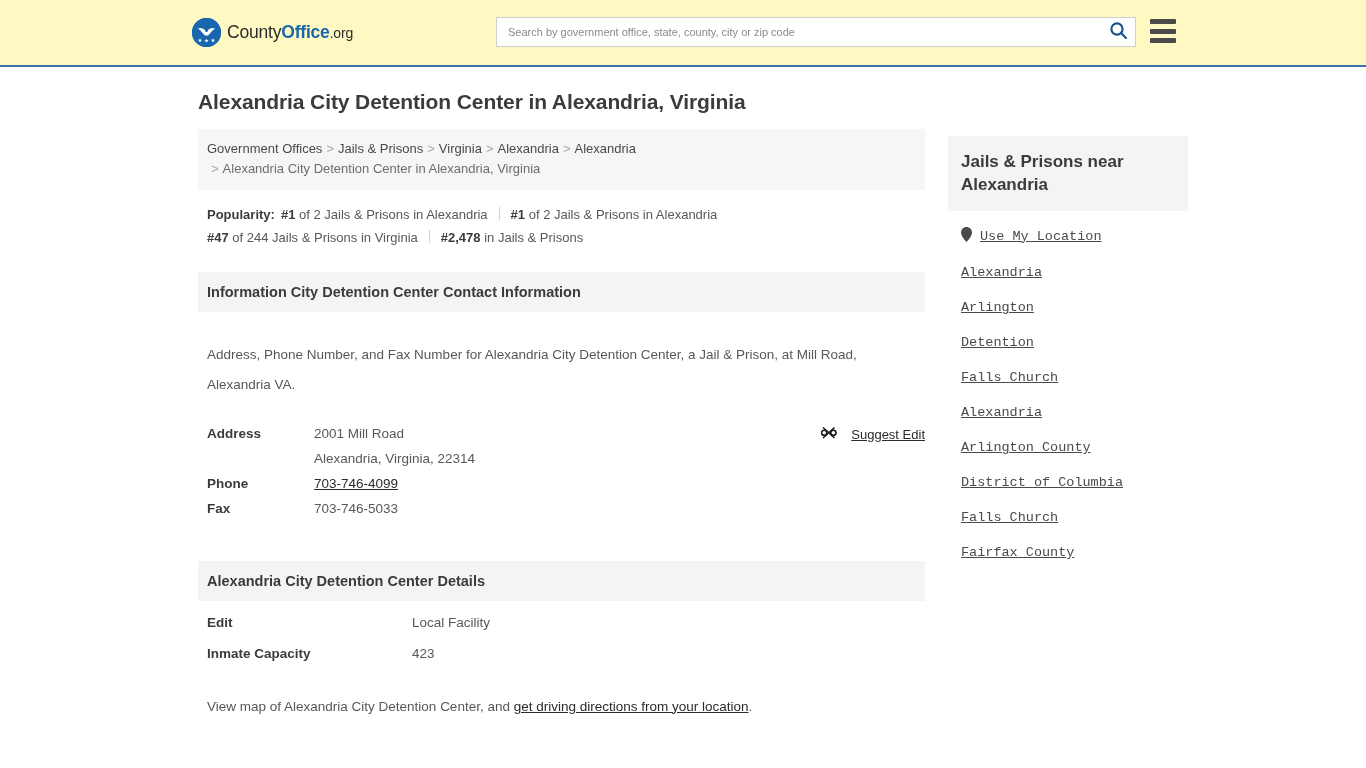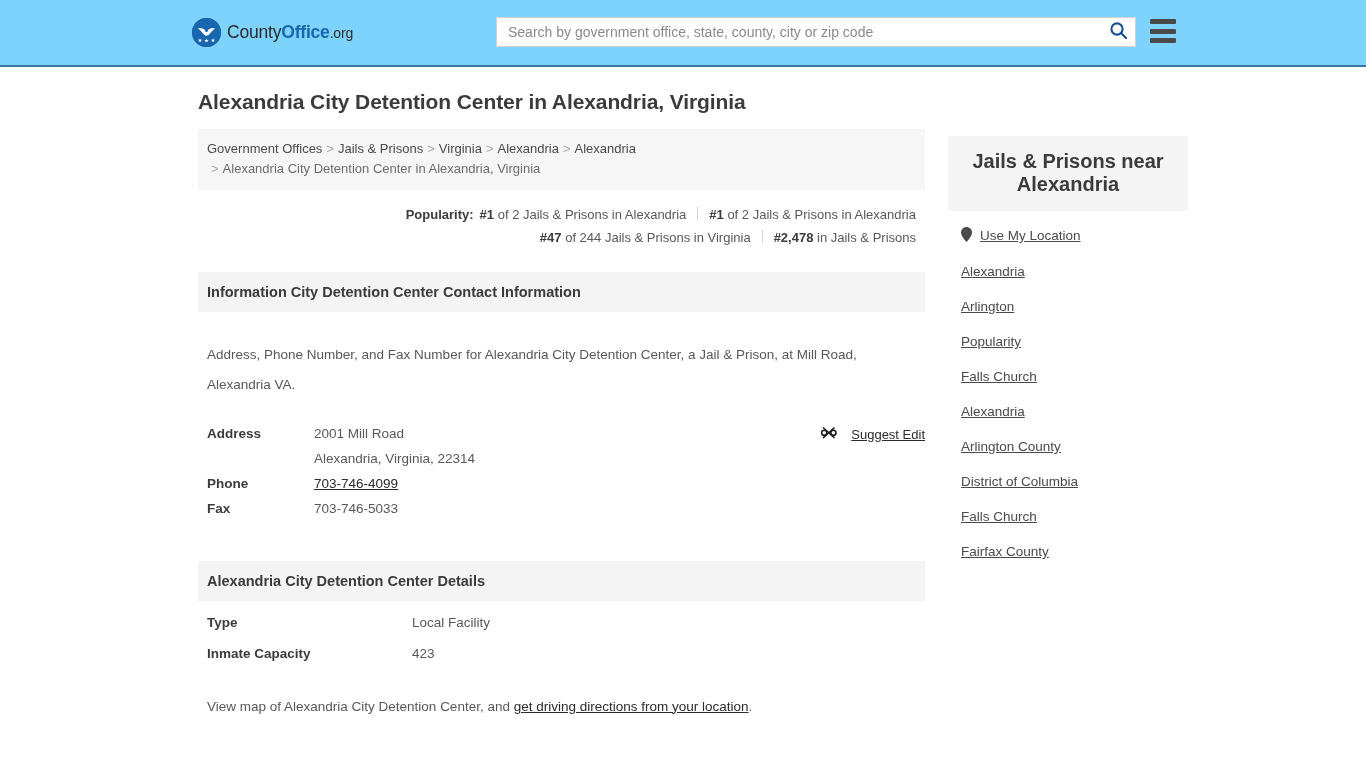--- a/index.html
+++ b/index.html
@@ -8,21 +8,21 @@
     width: 1366px; height: 768px;
     background: #ffffff;
     font-family: "Liberation Sans", sans-serif;
     -webkit-font-smoothing: antialiased;
   }
 
   
   .site-header {
     position: relative;
     height: 67px;
-    background: #7dd3fc;
+    background: #fef9c3;
     border-bottom: 2px solid #3a73a8;
     display: flex;
     align-items: center;
   }
   .logo-wrap {
     position: absolute;
     left: 192px; top: 18px;
     display: flex;
     align-items: center;
     gap: 6px;
@@ -54,21 +54,21 @@
     border: 1px solid #cfcfcf;
     display: flex;
     align-items: center;
   }
   .search-input {
     flex: 1 1 auto;
     border: 0;
     outline: none;
     background: transparent;
     font-family: "Liberation Sans", sans-serif;
-    font-size: 14px;
+    font-size: 11px;
     color: #333;
     padding: 0 10px 0 11px;
     height: 26px;
   }
   .search-input::placeholder { color: #8a8a8a; }
   .search-btn {
     width: 34px; height: 28px;
     border: 0; background: transparent;
     cursor: pointer;
     display: flex; align-items: center; justify-content: center;
@@ -133,21 +133,20 @@
   }
   .breadcrumb .sep { color: #a8a8a8; padding: 0 4px; }
   .breadcrumb .current { color: #6d6d6d; }
 
   
   .popularity {
     padding: 13px 9px 9px 9px;
     font-size: 13px;
     line-height: 23px;
     color: #585858;
-    text-align: right;
   }
   .popularity .pop-label {
     font-weight: bold;
     color: #3b3b3b;
     margin-right: 6px;
   }
   .popularity .pop-item { white-space: nowrap; }
   .popularity .pop-item b { color: #3b3b3b; font-weight: bold; }
   .popularity .vdiv {
     display: inline-block;
@@ -224,28 +223,27 @@
   }
   .map-note a {
     color: #2b2b2b;
     text-decoration: underline;
   }
 
   
   .side-head {
     background: #f4f4f4;
     padding: 14px 13px 15px 13px;
-    font-size: 20px;
+    font-size: 17px;
     font-weight: bold;
     color: #3b3b3b;
     line-height: 23px;
-    text-align: center;
   }
   .side-list { padding: 16px 0 0 0; margin: 0; list-style: none; }
-  .side-list li { padding: 0 0 0 13px; margin-bottom: 18px; line-height: 16px; }
+  .side-list li { padding: 0 0 0 13px; margin-bottom: 18px; line-height: 16px; font-family: Liberation Mono, monospace; }
   .side-list li.with-pin { display: flex; align-items: center; gap: 8px; }
   .side-list a {
     font-size: 13.5px;
     color: #4a4a4a;
     text-decoration: underline;
   }
   .pin-icon { flex: 0 0 auto; display: block; }
 </style>
 </head>
 <body>
@@ -336,21 +334,21 @@
               <td class="v">703-746-5033</td>
             </tr>
           </tbody>
             </table>
         </div>
 
         <div class="sec-bar" style="margin-top:40px">Alexandria City Detention Center Details</div>
         <table class="dtable details">
           <tbody>
               <tr>
-            <td class="k">Type</td>
+            <td class="k">Edit</td>
             <td class="v">Local Facility</td>
           </tr>
           <tr>
             <td class="k">Inmate Capacity</td>
             <td class="v">423</td>
           </tr>
         </tbody>
           </table>
 
         <p class="map-note"><span>View map of Alexandria City Detention Center, and </span><a href="#">get driving directions from your location</a><span>.</span></p>
@@ -363,21 +361,21 @@
           <li class="with-pin">
             <span class="pin-icon">
               <svg width="11" height="15" viewBox="0 0 11 15" aria-hidden="true">
                 <path d="M5.5 0 C2.46 0 0 2.46 0 5.5 C0 9.6 5.5 15 5.5 15 C5.5 15 11 9.6 11 5.5 C11 2.46 8.54 0 5.5 0 Z" fill="#4a4a4a"></path>
               </svg>
             </span>
             <a href="#">Use My Location</a>
           </li>
           <li><a href="#">Alexandria</a></li>
           <li><a href="#">Arlington</a></li>
-          <li><a href="#">Popularity</a></li>
+          <li><a href="#">Detention</a></li>
           <li><a href="#">Falls Church</a></li>
           <li><a href="#">Alexandria</a></li>
           <li><a href="#">Arlington County</a></li>
           <li><a href="#">District of Columbia</a></li>
           <li><a href="#">Falls Church</a></li>
           <li><a href="#">Fairfax County</a></li>
         </ul>
       </aside>
 
     </div>

